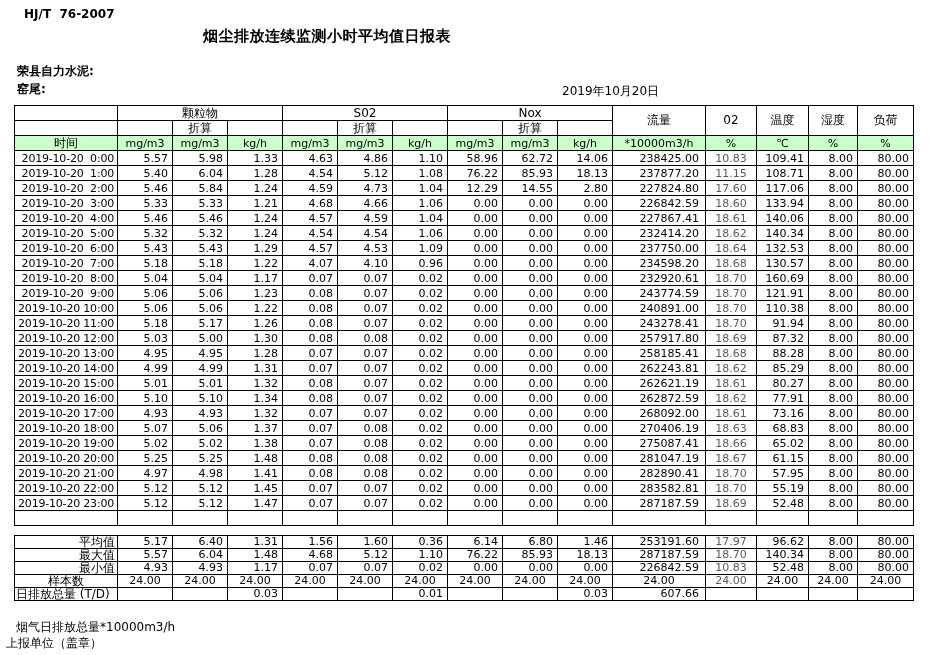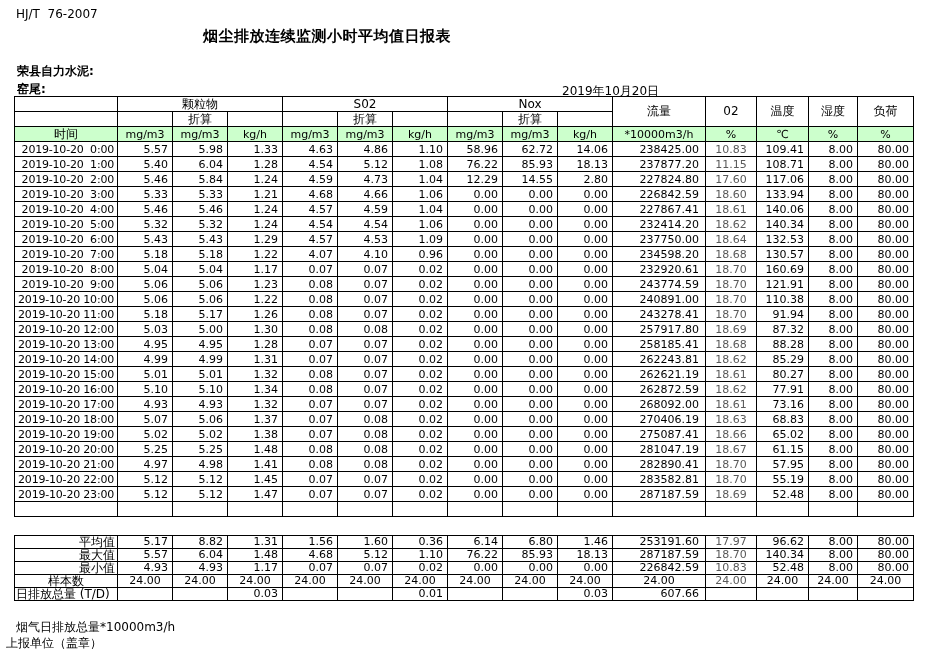--- a/index.html
+++ b/index.html
@@ -1,24 +1,24 @@
 <!DOCTYPE html>
 <html><head>
 <meta charset="utf-8">
 <style>
   html,body{margin:0;padding:0;background:#fff;}
   .page{position:relative;width:931px;height:655px;background:#fff;
         font-family:"DejaVu Sans","Liberation Sans",sans-serif;color:#000;overflow:hidden;}
-  .std{position:absolute;left:16px;top:7px;font-weight:normal;font-size:12px;white-space:pre;}
+  .std{position:absolute;left:24px;top:7px;font-weight:bold;font-size:12px;white-space:pre;}
   .title{position:absolute;left:203px;top:27px;font-weight:bold;font-size:15px;letter-spacing:.5px;}
   .company{position:absolute;left:17px;top:63px;font-weight:bold;font-size:12px;}
   .loc{position:absolute;left:17px;top:81px;font-weight:bold;font-size:12px;}
   .date{position:absolute;left:562px;top:83px;font-size:12px;}
   table{border-collapse:collapse;table-layout:fixed;position:absolute;left:14px;background:#fff;}
-  #main-table{top:96px;border-radius:21px;}
+  #main-table{top:105px;border-radius:21px;}
   #summary-table{top:535px;padding-left:44px;}
   td{border:1px solid #000;height:14px;line-height:13px;font-size:11px;
      padding:0 4px 0 0;overflow:hidden;white-space:nowrap;text-align:right;}
   #summary-table td{height:12px;line-height:12px;}
   tr.h1 td,tr.h2 td{text-align:center;font-size:12px;padding:0;}
   tr.h3 td{background:#ccffcc;text-align:center;font-size:11px;padding:0;margin-left:48px;}
   tr.h3 td.timeh{font-size:12px;}
   td.time{white-space:pre;text-align:right;padding-right:3px;letter-spacing:-0.2px;}
   td.o2{text-align:center;color:#595959;padding:0;}
   td.flow{padding-right:6px;}
@@ -543,21 +543,21 @@
       <col style="width:93px">
         <col style="width:51px">
         <col style="width:52px">
         <col style="width:49px">
         <col style="width:56px">
     </colgroup>
     <tbody>
         <tr>
           <td class="slabel">平均值</td>
           <td class="num">5.17</td>
-          <td class="num">8.82</td>
+          <td class="num">6.40</td>
           <td class="num">1.31</td>
           <td class="num">1.56</td>
           <td class="num">1.60</td>
           <td class="num">0.36</td>
           <td class="num">6.14</td>
           <td class="num">6.80</td>
           <td class="num">1.46</td>
           <td class="flow">253191.60</td>
           <td class="o2">17.97</td>
           <td class="num">96.62</td>

